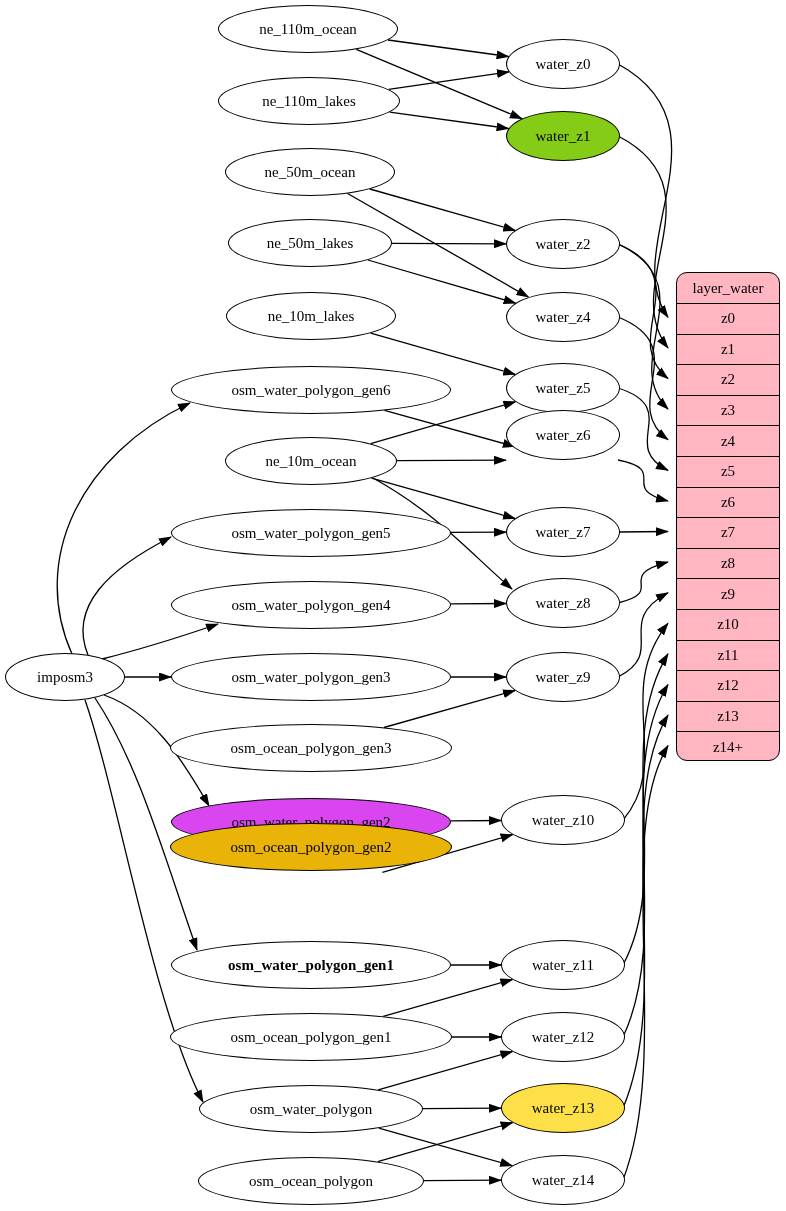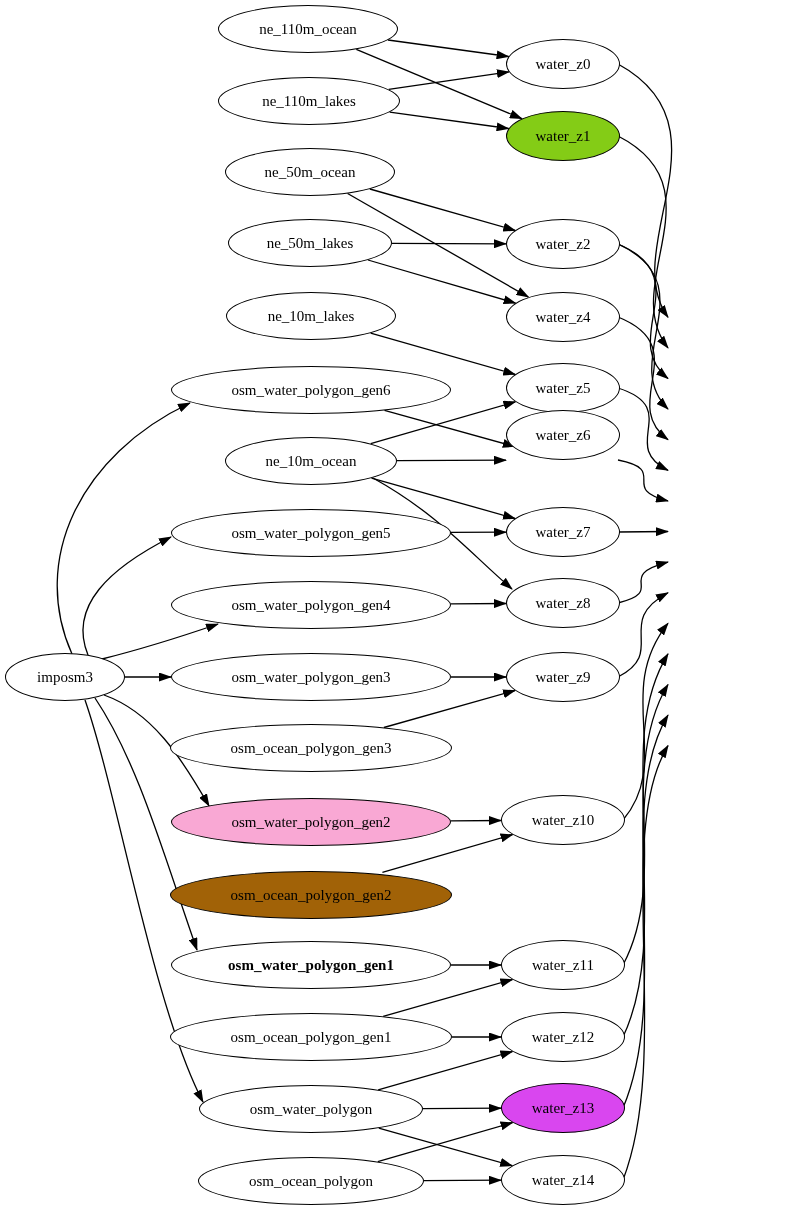--- a/index.html
+++ b/index.html
@@ -132,24 +132,24 @@
       </div>
       <div class="node" style="left: 171px; top: 581px; width: 280px; height: 48px; background: rgb(255, 255, 255); border-color: rgb(0, 0, 0);">
         <span>osm_water_polygon_gen4</span>
       </div>
       <div class="node" style="left: 171px; top: 653px; width: 280px; height: 48px; background: rgb(255, 255, 255); border-color: rgb(0, 0, 0);">
         <span>osm_water_polygon_gen3</span>
       </div>
       <div class="node" style="left: 170px; top: 724px; width: 282px; height: 48px; background: rgb(255, 255, 255); border-color: rgb(0, 0, 0);">
         <span>osm_ocean_polygon_gen3</span>
       </div>
-      <div class="node" style="left: 171px; top: 798px; width: 280px; height: 48px; background: #f9a8d4; border-color: rgb(0, 0, 0);">
+      <div class="node" style="left: 171px; top: 798px; width: 280px; height: 48px; background: #d946ef; border-color: rgb(0, 0, 0);">
         <span>osm_water_polygon_gen2</span>
       </div>
-      <div class="node" style="left: 170px; top: 871px; width: 282px; height: 48px; background: #a16207; border-color: rgb(0, 0, 0);">
+      <div class="node" style="left: 170px; top: 823px; width: 282px; height: 48px; background: #eab308; border-color: rgb(0, 0, 0);">
         <span>osm_ocean_polygon_gen2</span>
       </div>
       <div class="node" style="left: 171px; top: 941px; width: 280px; height: 48px; background: rgb(255, 255, 255); border-color: rgb(0, 0, 0); font-weight: bold;">
         <span>osm_water_polygon_gen1</span>
       </div>
       <div class="node" style="left: 170px; top: 1013px; width: 282px; height: 48px; background: rgb(255, 255, 255); border-color: rgb(0, 0, 0);">
         <span>osm_ocean_polygon_gen1</span>
       </div>
       <div class="node" style="left: 199px; top: 1085px; width: 224px; height: 48px; background: rgb(255, 255, 255); border-color: rgb(0, 0, 0); font-family: Liberation Serif, serif;">
         <span>osm_water_polygon</span>
@@ -186,21 +186,39 @@
       </div>
       <div class="node" style="left: 501px; top: 795px; width: 124px; height: 50px; background: rgb(255, 255, 255); border-color: rgb(0, 0, 0);">
         <span>water_z10</span>
       </div>
       <div class="node" style="left: 501px; top: 940px; width: 124px; height: 50px; background: rgb(255, 255, 255); border-color: rgb(0, 0, 0);">
         <span>water_z11</span>
       </div>
       <div class="node" style="left: 501px; top: 1012px; width: 124px; height: 50px; background: rgb(255, 255, 255); border-color: rgb(0, 0, 0);">
         <span>water_z12</span>
       </div>
-      <div class="node" style="left: 501px; top: 1083px; width: 124px; height: 50px; background: #d946ef; border-color: rgb(0, 0, 0);">
+      <div class="node" style="left: 501px; top: 1083px; width: 124px; height: 50px; background: #fde047; border-color: rgb(0, 0, 0);">
         <span>water_z13</span>
       </div>
       <div class="node" style="left: 501px; top: 1155px; width: 124px; height: 50px; background: rgb(255, 255, 255); border-color: rgb(0, 0, 0);">
         <span>water_z14</span>
       </div>
     </div>
 
+  <div id="layer-table" style="left: 676px; top: 272px; width: 104px; height: 489px; background: rgb(255, 182, 193);">
+      <div class="tbl-cell" style="height: 30px;">layer_water</div>
+      <div class="tbl-cell" style="height: 30.6px;">z0</div>
+      <div class="tbl-cell" style="height: 30.6px;">z1</div>
+      <div class="tbl-cell" style="height: 30.6px;">z2</div>
+      <div class="tbl-cell" style="height: 30.6px;">z3</div>
+      <div class="tbl-cell" style="height: 30.6px;">z4</div>
+      <div class="tbl-cell" style="height: 30.6px;">z5</div>
+      <div class="tbl-cell" style="height: 30.6px;">z6</div>
+      <div class="tbl-cell" style="height: 30.6px;">z7</div>
+      <div class="tbl-cell" style="height: 30.6px;">z8</div>
+      <div class="tbl-cell" style="height: 30.6px;">z9</div>
+      <div class="tbl-cell" style="height: 30.6px;">z10</div>
+      <div class="tbl-cell" style="height: 30.6px;">z11</div>
+      <div class="tbl-cell" style="height: 30.6px;">z12</div>
+      <div class="tbl-cell" style="height: 30.6px;">z13</div>
+      <div class="tbl-cell" style="height: 30.6px;">z14+</div>
+    </div>
 </div>
 
 </body></html>

